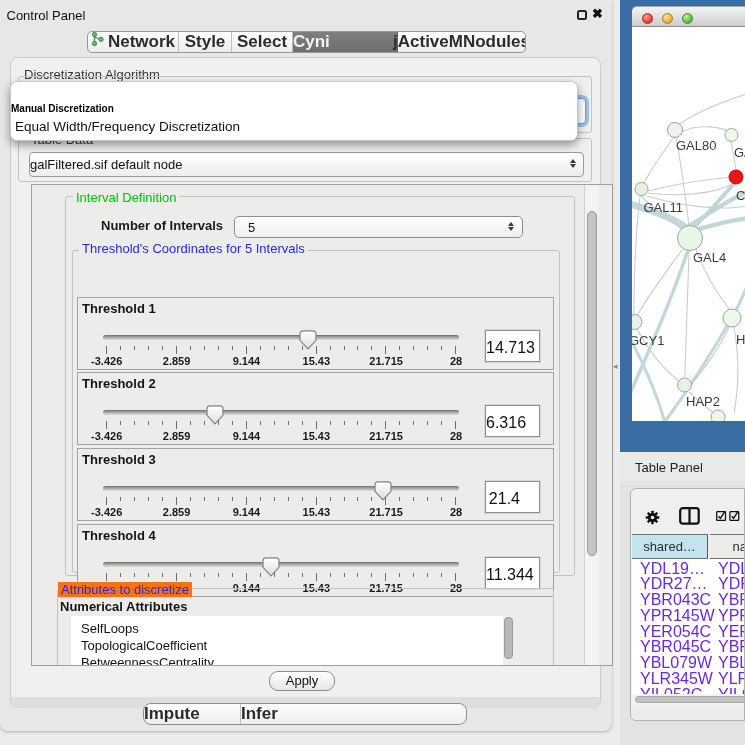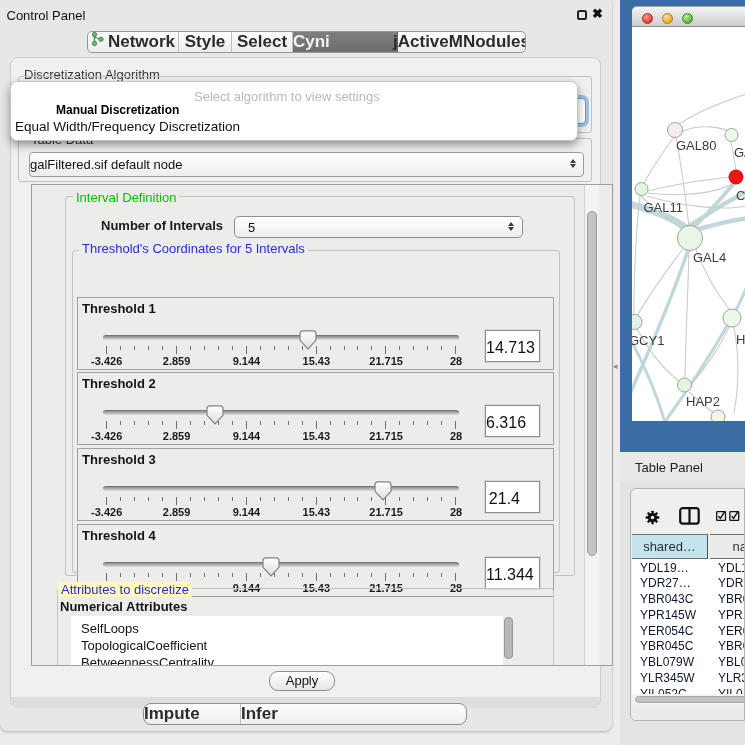--- a/index.html
+++ b/index.html
@@ -57,58 +57,58 @@
  background:linear-gradient(#8b8b8b,#e0e0e0);border-top:1px solid #787878;}
 .minor{position:absolute;left:28.2px;top:47.5px;width:351px;height:4px;
  background:repeating-linear-gradient(90deg,#6f6f6f 0 1px,transparent 1px 13.972px);}
 .major{position:absolute;left:28.2px;top:47.5px;width:351px;height:8px;
  background:repeating-linear-gradient(90deg,#6f6f6f 0 1px,transparent 1px 69.86px);}
 .thumb{position:absolute;top:31.5px;}
 .tl{position:absolute;top:56.5px;transform:translateX(-50%);font-size:11px;font-weight:bold;color:#1a1a1a;}
 .vfield{position:absolute;left:407px;top:32px;width:55px;height:32px;background:#fff;border:1px solid #8f8f8f;
  box-shadow:0 0 0 1px #d8d8d8;font-size:16px;color:#111;text-align:right;line-height:33px;padding-right:19px;}
 
-#atlab{left:26px;top:396.5px;color:#2a2ad0;background:#fef9c3;}
+#atlab{left:26px;top:396.5px;color:#2a2ad0;background:#f97316;}
 #atbox{left:25px;top:403px;width:497px;height:90px;}
 #numattr{position:absolute;left:28px;top:414px;font-size:13px;font-weight:bold;color:#141414;}
 #alist{position:absolute;left:39px;top:431px;width:443px;height:50px;background:#fff;padding-top:4px;}
 #alist div{font-size:13px;color:#111;padding-left:10px;height:17px;line-height:17px;}
 #alsb{position:absolute;left:471px;top:431px;width:11px;height:50px;background:#ededed;}
 #alth{position:absolute;left:472px;top:432px;width:9px;height:42px;background:#b8b8b8;border:1px solid #999;border-radius:4px;}
 
 #vsb{position:absolute;left:584px;top:185px;width:15px;height:480px;background:#f3f3f3;border-left:1px solid #d2d2d2;}
 #vsbth{position:absolute;left:586.5px;top:211px;width:10px;height:345px;background:#c3c3c3;border:1px solid #9a9a9a;border-radius:5px;}
 
 #apply{position:absolute;left:269px;top:671px;width:66px;height:20px;background:linear-gradient(#ffffff,#e6e6e6);
  border:1px solid #8d8d8d;border-radius:9px;font-size:13px;color:#111;text-align:center;line-height:18px;}
 
 #btabs{position:absolute;left:143px;top:703px;width:324px;height:22px;background:linear-gradient(#fdfdfd,#eeeeee);
  border:1px solid #8f8f8f;border-radius:8px;overflow:hidden;display:flex;}
 
 #popup{position:absolute;left:10px;top:81px;width:568px;height:60px;background:#fff;border:1px solid #c6c6c6;
  border-radius:7px;box-shadow:0 4px 10px rgba(0,0,0,.4);}
 #pophint{position:absolute;left:183px;top:7px;font-size:13px;color:#b9b9b9;}
-#popb{position:absolute;left:21px;top:21px;font-size:12px;font-weight:bold;color:#000;padding-left:24px;}
+#popb{position:absolute;left:0;top:21px;font-size:10px;font-weight:bold;color:#000;}
 #popr{position:absolute;left:4px;top:37px;font-size:13.5px;color:#111;}
 
 
 #bluewin{position:absolute;left:620px;top:0;width:125px;height:452px;background:#3a6da4;}
 #nettitle{position:absolute;left:632px;top:6px;width:113px;height:21px;
  background:linear-gradient(#f4f4f4,#cdcdcd);border-bottom:1px solid #8c8c8c;border-top:1px solid #a8a8a8;border-radius:5px 0 0 0;}
 .tlight{position:absolute;top:6px;width:11px;height:11px;border-radius:50%;}
 #netcv{position:absolute;left:632px;top:27px;width:113px;height:394px;background:#fff;overflow:hidden;}
 
 #tpbar{position:absolute;left:620px;top:452px;width:125px;height:29px;background:#e9e9e8;}
 #tptitle{position:absolute;left:15px;top:7.5px;font-size:13px;color:#222;}
 #tablearea{position:absolute;left:620px;top:481px;width:125px;height:264px;background:#e3e3e2;}
 #twin{position:absolute;left:630px;top:488px;width:115px;height:233px;border-radius:6px 0 0 6px;background:#efefee;
  border:1px solid #b3b3b3;overflow:hidden;}
 .hcell{position:absolute;top:45px;height:24.5px;font-size:13px;
  color:#2e2e2e;text-align:center;line-height:23px;border-top:1px solid #707070;border-bottom:1px solid #707070;}
-.trow{position:absolute;font-size:12px;color:#0f172a;height:15.8px;line-height:15.8px;}
+.trow{position:absolute;font-size:16px;color:#6d28d9;height:15.8px;line-height:15.8px;}
 #hsb{position:absolute;left:1px;top:204.5px;width:114px;height:10.5px;background:#f3f3f2;}
 #hsbth{position:absolute;left:3px;top:2.2px;width:115px;height:7.5px;background:#c2c2c2;border:1px solid #a8a8a8;border-radius:4px;}
 #collarrow{position:absolute;left:613px;top:361px;font-size:9px;color:#8a8a8a;}
 </style></head>
 <body>
 <div id="stage">
 
 <div id="lwin">
   <div id="lw-title">Control Panel</div>
   <div id="fbtn"></div>
@@ -261,21 +261,20 @@
       <circle cx="3.5" cy="11.5" r="2.2" fill="#6cb86c" stroke="#3c7a3c" stroke-width="0.8"></circle>
       <circle cx="10" cy="7.3" r="2.2" fill="#6cb86c" stroke="#3c7a3c" stroke-width="0.8"></circle>
     </svg>Network</div>
     <div class="tab" style="width:53px">Style</div>
     <div class="tab" style="width:61px">Select</div>
     <div class="tab sel" style="width:105px">Cyni Toolbox</div>
     <div class="tab" style="width:127px;border-right:none">jActiveMNodules</div>
   </div>
 
   <div id="popup">
-    <div id="pophint">Select algorithm to view settings</div>
     <div id="popb">Manual Discretization</div>
     <div id="popr">Equal Width/Frequency Discretization</div>
   </div>
 </div>
 
 <div id="collarrow">◂</div>
 
 <div id="bluewin"></div>
 <div id="nettitle">
   <div class="tlight" style="left:10px;background:radial-gradient(circle at 35% 30%,#ff9d8d,#e33d30 70%);border:1px solid #a8291e;"></div>

